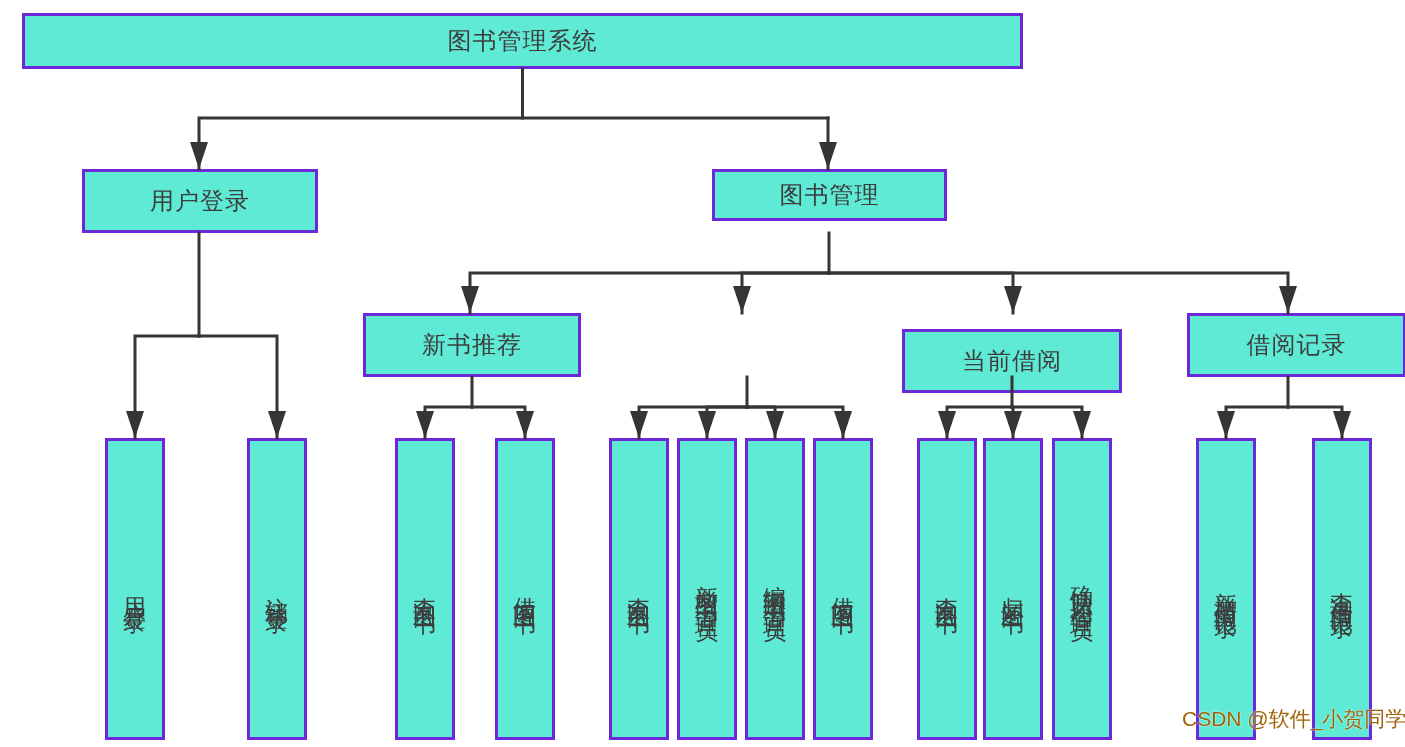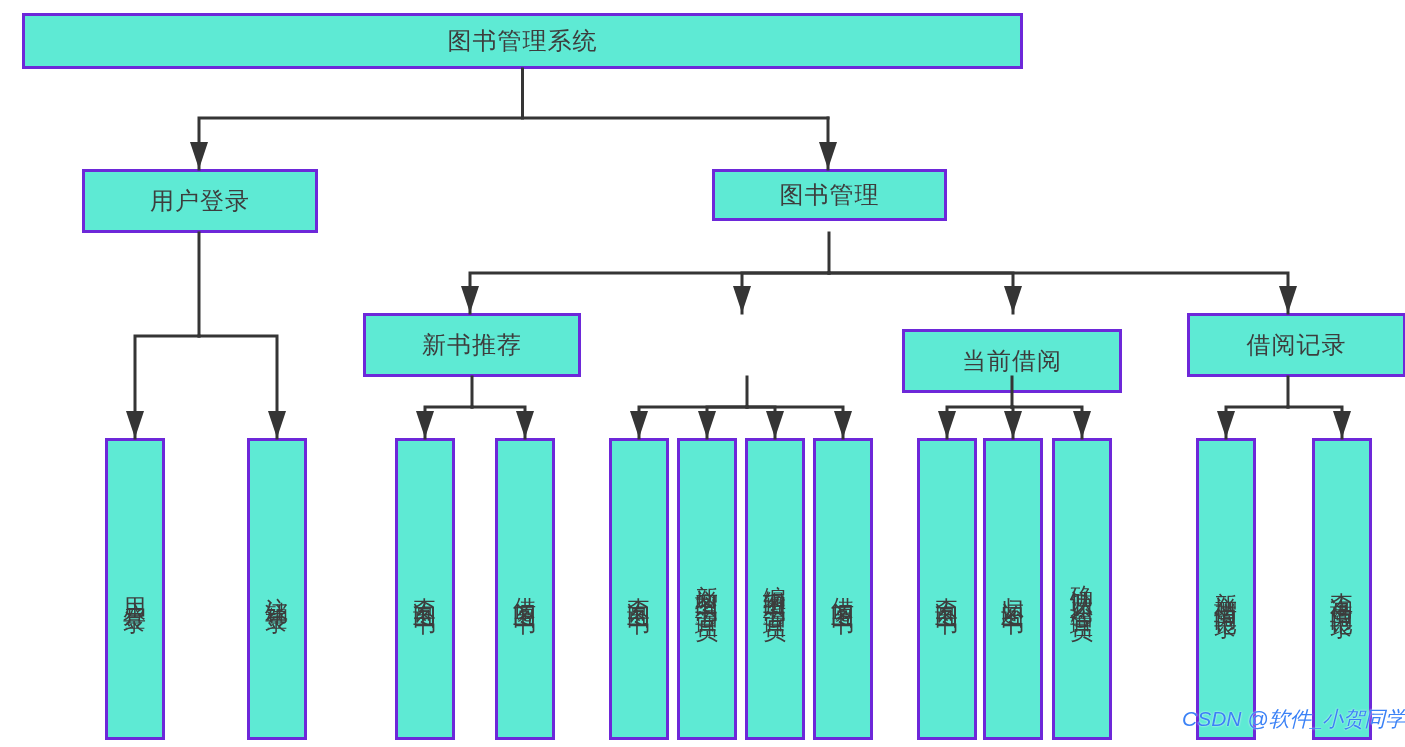--- a/index.html
+++ b/index.html
@@ -48,25 +48,24 @@
     writing-mode: vertical-rl;
     text-orientation: upright;
     letter-spacing: 5px;
     line-height: 60px;
   }
   .watermark {
     position: absolute;
     left: 1182px;
     top: 705px;
     font-size: 21px;
-    color: #3b82f6;
+    color: #a16207;
     z-index: 3;
     white-space: nowrap;
     text-shadow: 0 0 2px #ffffff;
-    font-style: italic;
   }
 </style>
 </head>
 <body>
 
 <div id="canvas">
 
   <svg class="connectors" width="1405" height="747" viewBox="0 0 1405 747">
     <defs>
       <marker id="arrow" markerUnits="strokeWidth" markerWidth="9" markerHeight="6" viewBox="0 0 9 6" refX="9" refY="3" orient="auto">

